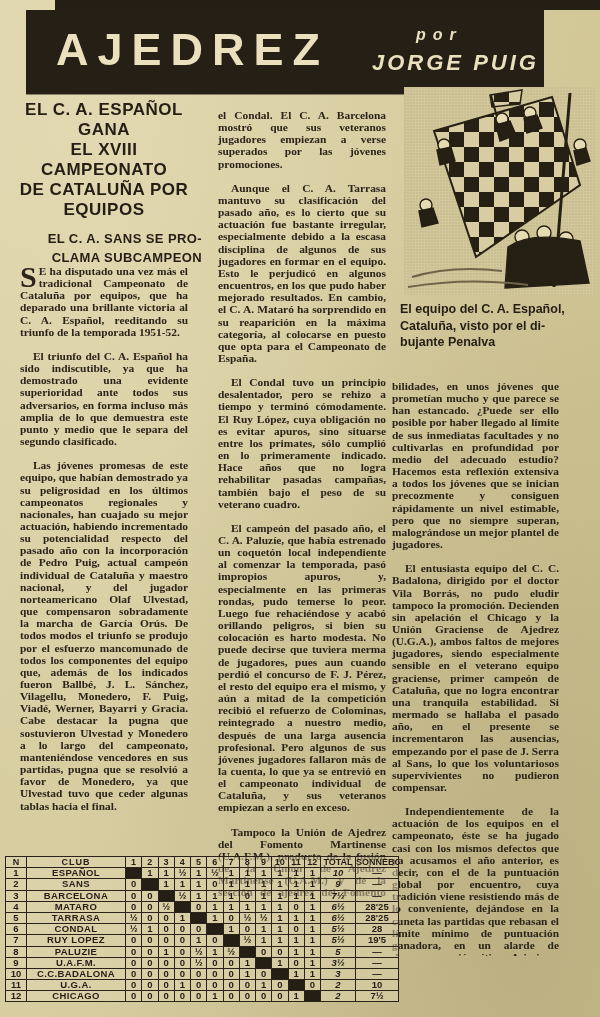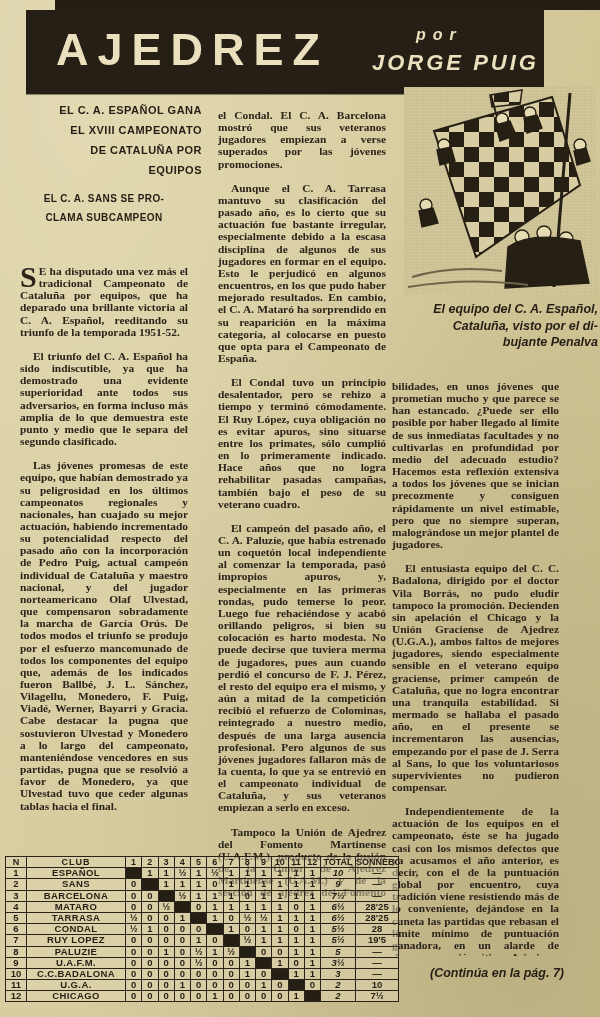--- a/index.html
+++ b/index.html
@@ -18,39 +18,39 @@
           box-shadow:0 1px 0 rgba(0,0,0,.4);}
   .banner .title{position:absolute; left:30px; top:14px; font-family:"Liberation Sans",sans-serif;
           font-weight:bold; font-size:45px; letter-spacing:9px; color:#eae0bd;}
   .banner .by-pre{position:absolute; left:346px; top:16px; font-family:"Liberation Sans",sans-serif;
           font-weight:bold; font-style:italic; font-size:16px; letter-spacing:7px; color:#eae0bd;margin-left:44px;}
   .banner .by-name{position:absolute; left:346px; top:40px; font-family:"Liberation Sans",sans-serif;
           font-weight:bold; font-style:italic; font-size:22px; letter-spacing:3px; color:#eae0bd;}
   
   .headline{position:absolute; left:6px; top:100px; width:196px; text-align:center;
           font-family:"Liberation Sans",sans-serif; font-weight:bold; color:#241e15;}
-  .headline .h1-line{font-size:11px; line-height:20px; letter-spacing:.5px;text-align:right;}
+  .headline .h1-line{font-size:17px; line-height:20px; letter-spacing:.5px;}
   .headline .h2-block{margin-top:9px;}
-  .headline .h2-line{font-size:10px; line-height:19px; letter-spacing:.4px;}
+  .headline .h2-line{font-size:13px; line-height:19px; letter-spacing:.4px;text-align:right;}
   
   .body-col{position:absolute; text-align:justify; font-size:11.4px; line-height:12.15px;
           font-weight:bold; color:#2b241a; overflow:hidden;}
   .body-col p{margin:12px;}
   .body-col p + p{text-indent:13px;}
   #col1-body{left:8px; top:253px; width:192px; height:600px;}
   #col2-body{left:206px; top:97px; width:192px; height:801px;}
   #col3-body{left:380px; top:368px; width:191px; height:588px;}
   .dropcap{float:left; font-size:30px; line-height:23px; font-weight:bold; margin:0 2px 0 0;}
   .continuation{position:absolute; left:398px; top:966px; width:198px; text-align:center;
           font-family:"Liberation Sans",sans-serif; font-weight:bold; font-style:italic;
           font-size:12.5px; color:#241e15;}
   
   .cartoon{position:absolute; left:404px; top:87px; width:191px; height:208px;}
-  .caption{position:absolute; left:400px; top:301px; width:198px; text-align:right;
-          font-family:"Liberation Sans",sans-serif; font-weight:bold; font-style:italic;
+  .caption{position:absolute; left:400px; top:301px; width:198px; text-align:left;
+          font-family:"Liberation Sans",sans-serif; font-weight:bold; 
           font-size:12.5px; line-height:16.5px; color:#241e15;}
   
   .xtable-wrap{position:absolute; left:5px; top:856px; width:394px;}
   table.xtable{border-collapse:collapse; width:100%; table-layout:fixed; background:rgba(224,214,175,.5);}
   table.xtable th, table.xtable td{
       border:1.6px solid #29231a; padding:0; text-align:center; font-weight:bold;
       font-family:"Liberation Sans",sans-serif; font-size:9.5px; line-height:10px; height:10.2px;
       overflow:hidden; white-space:nowrap; color:#241e15;}
   table.xtable th{font-size:9px;}
   th.n-col{width:20px;} th.club-col{width:98px; letter-spacing:1px;}
@@ -144,21 +144,20 @@
     <div>Cataluña, visto por el di-</div>
     <div>bujante Penalva</div>
   </div>
 
   <div id="col3-body" class="body-col">
     <p>bilidades, en unos jóvenes que prometían mucho y que parece se han estancado. ¿Puede ser ello posible por haber llegado al límite de sus inmediatas facultades y no cultivarlas en profundidad por medio del adecuado estudio? Hacemos esta reflexión extensiva a todos los jóvenes que se inician precozmente y consiguen rápidamente un nivel estimable, pero que no siempre superan, malográndose un mejor plantel de jugadores.</p>
     <p>El entusiasta equipo del C. C. Badalona, dirigido por el doctor Vila Borrás, no pudo eludir tampoco la promoción. Decienden sin apelación el Chicago y la Unión Graciense de Ajedrez (U.G.A.), ambos faltos de mejores jugadores, siendo especialmente sensible en el veterano equipo graciense, primer campeón de Cataluña, que no logra encontrar una tranquila estabilidad. Si mermado se hallaba el pasado año, en el presente se incrementaron las ausencias, empezando por el pase de J. Serra al Sans, lo que los voluntariosos supervivientes no pudieron compensar.</p>
     <p>Independientemente de la actuación de los equipos en el campeonato, éste se ha jugado casi con los mismos defectos que ya acusamos el año anterior, es decir, con el de la puntuación global por encuentro, cuya tradición viene resistiendo más de lo conveniente, dejándose en la cuneta las partidas que rebasan el límite mínimo de puntuación ganadora, en un alarde de despreocupación ética. Asimismo sigue la abstención de adjuntar las planillas de juego junto con las actas del encuentro, lo que dio ocasión a nuevas irregularidades, especialmente en la</p>
   </div>
 
-  <div class="continuation">(Continúa en la pág. 7)</div>
 
   <div class="xtable-wrap">
     <table class="xtable">
       <thead>
           <tr>
             <th class="n-col">N</th>
             <th class="club-col">CLUB</th>
             <th>1</th>
             <th>2</th>
             <th>3</th>

